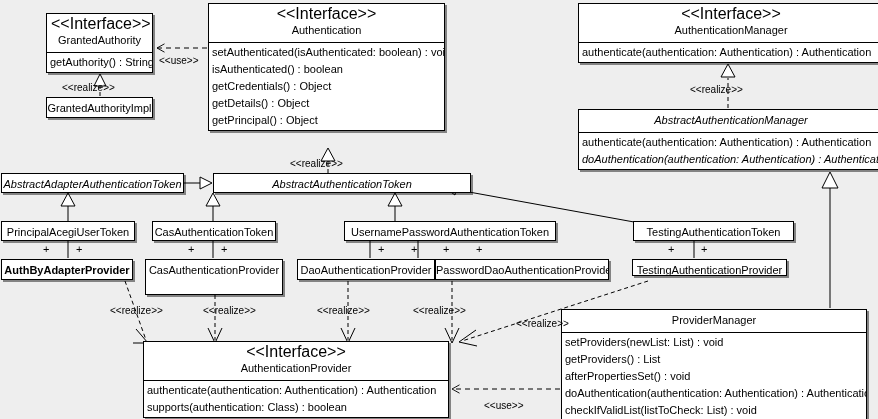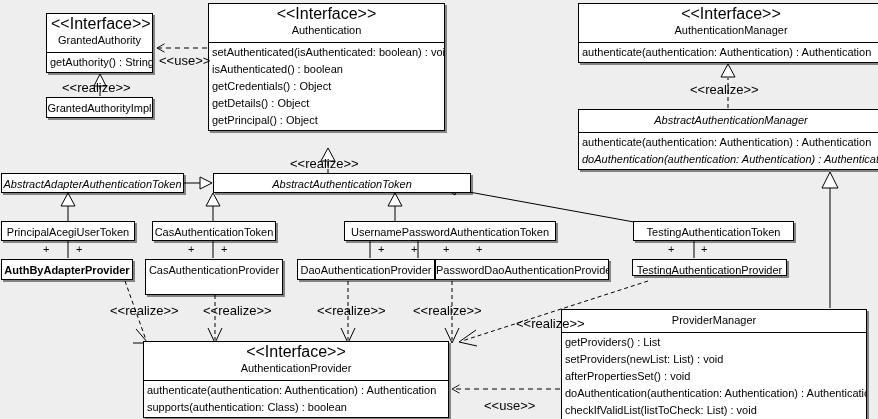--- a/index.html
+++ b/index.html
@@ -71,21 +71,21 @@
     white-space: nowrap;
     overflow: hidden;
     color: #000;
     z-index: 5;
   }
   .uml-simple.italic { font-style: italic; }
 
   
   .edge-label {
     position: absolute;
-    font-size: 13px;
+    font-size: 10px;
     line-height: 12px;
     color: #000;
     white-space: nowrap;
     background: transparent;
     z-index: 6;
   }
   .plus-label {
     position: absolute;
     font-size: 11px;
     line-height: 11px;
@@ -266,22 +266,22 @@
       <div class="uml-member">authenticate(authentication: Authentication) : Authentication</div>
       <div class="uml-member">supports(authentication: Class) : boolean</div>
     </div>
   </div>
 
   <div class="uml-box" style="left:561px; top:309px; width:306px;">
     <div class="uml-head">
       <span class="cname">ProviderManager</span>
     </div>
     <div class="uml-compartment">
+      <div class="uml-member">setProviders(newList: List) : void</div>
       <div class="uml-member">getProviders() : List</div>
-      <div class="uml-member">setProviders(newList: List) : void</div>
       <div class="uml-member">afterPropertiesSet() : void</div>
       <div class="uml-member">doAuthentication(authentication: Authentication) : Authentication</div>
       <div class="uml-member">checkIfValidList(listToCheck: List) : void</div>
     </div>
   </div>
 
   <span class="edge-label" style="left:159px; top:55px;">&lt;&lt;use&gt;&gt;</span>
 
   <span class="edge-label" style="left:62px; top:82px;">&lt;&lt;realize&gt;&gt;</span>
 

